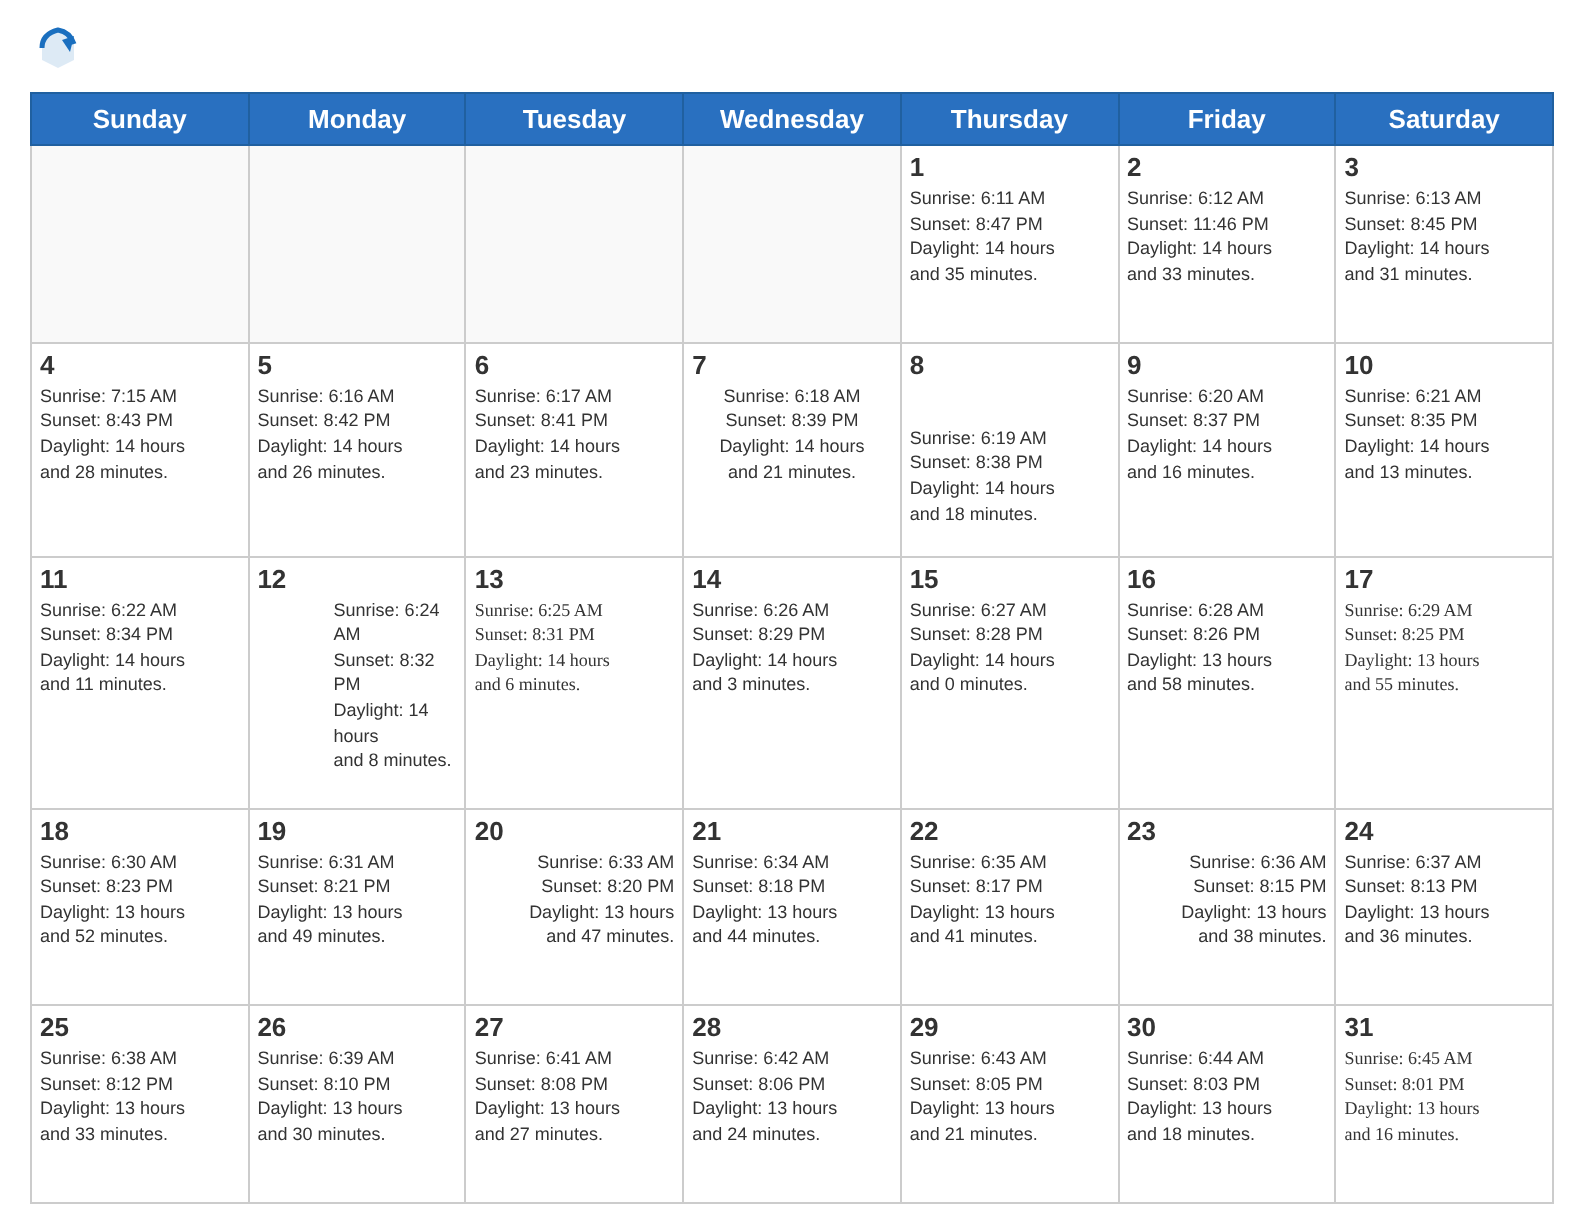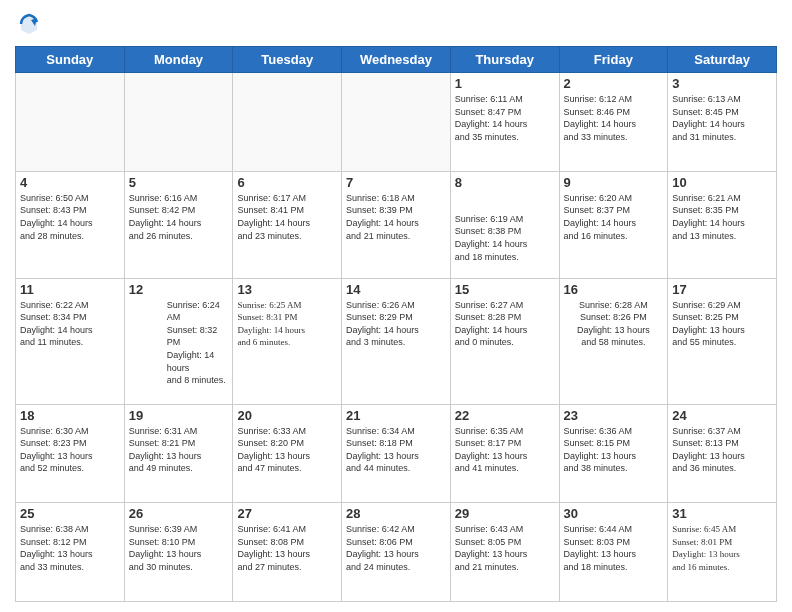--- a/index.html
+++ b/index.html
@@ -136,57 +136,57 @@
           <td>
             <span class="day-number">1</span>
             <div class="day-info" style="white-space: pre-line;">Sunrise: 6:11 AM
 Sunset: 8:47 PM
 Daylight: 14 hours
 and 35 minutes.</div>
           </td>
           <td>
             <span class="day-number">2</span>
             <div class="day-info" style="white-space: pre-line;">Sunrise: 6:12 AM
-Sunset: 8:46 PM
+Sunset: 11:46 PM
 Daylight: 14 hours
 and 33 minutes.</div>
           </td>
           <td>
             <span class="day-number">3</span>
             <div class="day-info" style="white-space: pre-line;">Sunrise: 6:13 AM
 Sunset: 8:45 PM
 Daylight: 14 hours
 and 31 minutes.</div>
           </td>
         </tr>
         <tr>
           <td>
             <span class="day-number">4</span>
-            <div class="day-info" style="white-space: pre-line;">Sunrise: 6:50 AM
+            <div class="day-info" style="white-space: pre-line;">Sunrise: 7:15 AM
 Sunset: 8:43 PM
 Daylight: 14 hours
 and 28 minutes.</div>
           </td>
           <td>
             <span class="day-number">5</span>
             <div class="day-info" style="white-space: pre-line;">Sunrise: 6:16 AM
 Sunset: 8:42 PM
 Daylight: 14 hours
 and 26 minutes.</div>
           </td>
           <td>
             <span class="day-number">6</span>
             <div class="day-info" style="white-space: pre-line;">Sunrise: 6:17 AM
 Sunset: 8:41 PM
 Daylight: 14 hours
 and 23 minutes.</div>
           </td>
           <td>
             <span class="day-number">7</span>
-            <div class="day-info" style="white-space: pre-line;">Sunrise: 6:18 AM
+            <div class="day-info" style="white-space: pre-line; text-align: center;">Sunrise: 6:18 AM
 Sunset: 8:39 PM
 Daylight: 14 hours
 and 21 minutes.</div>
           </td>
           <td>
             <span class="day-number">8</span>
             <div class="day-info" style="white-space: pre-line; margin-top: 23px;">Sunrise: 6:19 AM
 Sunset: 8:38 PM
 Daylight: 14 hours
 and 18 minutes.</div>
@@ -237,28 +237,28 @@
           </td>
           <td>
             <span class="day-number">15</span>
             <div class="day-info" style="white-space: pre-line;">Sunrise: 6:27 AM
 Sunset: 8:28 PM
 Daylight: 14 hours
 and 0 minutes.</div>
           </td>
           <td>
             <span class="day-number">16</span>
-            <div class="day-info" style="white-space: pre-line; text-align: center;">Sunrise: 6:28 AM
+            <div class="day-info" style="white-space: pre-line;">Sunrise: 6:28 AM
 Sunset: 8:26 PM
 Daylight: 13 hours
 and 58 minutes.</div>
           </td>
           <td>
             <span class="day-number">17</span>
-            <div class="day-info" style="white-space: pre-line;">Sunrise: 6:29 AM
+            <div class="day-info" style="white-space: pre-line; font-family: Liberation Serif, serif;">Sunrise: 6:29 AM
 Sunset: 8:25 PM
 Daylight: 13 hours
 and 55 minutes.</div>
           </td>
         </tr>
         <tr>
           <td>
             <span class="day-number">18</span>
             <div class="day-info" style="white-space: pre-line;">Sunrise: 6:30 AM
 Sunset: 8:23 PM
@@ -267,42 +267,42 @@
           </td>
           <td>
             <span class="day-number">19</span>
             <div class="day-info" style="white-space: pre-line;">Sunrise: 6:31 AM
 Sunset: 8:21 PM
 Daylight: 13 hours
 and 49 minutes.</div>
           </td>
           <td>
             <span class="day-number">20</span>
-            <div class="day-info" style="white-space: pre-line;">Sunrise: 6:33 AM
+            <div class="day-info" style="white-space: pre-line; text-align: right;">Sunrise: 6:33 AM
 Sunset: 8:20 PM
 Daylight: 13 hours
 and 47 minutes.</div>
           </td>
           <td>
             <span class="day-number">21</span>
             <div class="day-info" style="white-space: pre-line;">Sunrise: 6:34 AM
 Sunset: 8:18 PM
 Daylight: 13 hours
 and 44 minutes.</div>
           </td>
           <td>
             <span class="day-number">22</span>
             <div class="day-info" style="white-space: pre-line;">Sunrise: 6:35 AM
 Sunset: 8:17 PM
 Daylight: 13 hours
 and 41 minutes.</div>
           </td>
           <td>
             <span class="day-number">23</span>
-            <div class="day-info" style="white-space: pre-line;">Sunrise: 6:36 AM
+            <div class="day-info" style="white-space: pre-line; text-align: right;">Sunrise: 6:36 AM
 Sunset: 8:15 PM
 Daylight: 13 hours
 and 38 minutes.</div>
           </td>
           <td>
             <span class="day-number">24</span>
             <div class="day-info" style="white-space: pre-line;">Sunrise: 6:37 AM
 Sunset: 8:13 PM
 Daylight: 13 hours
 and 36 minutes.</div>

